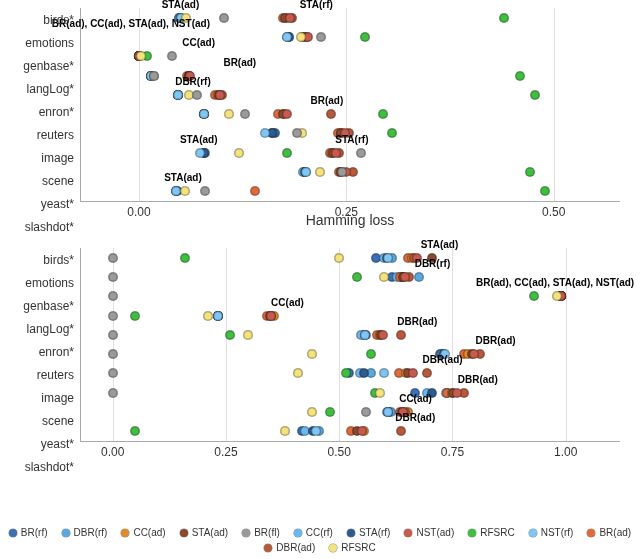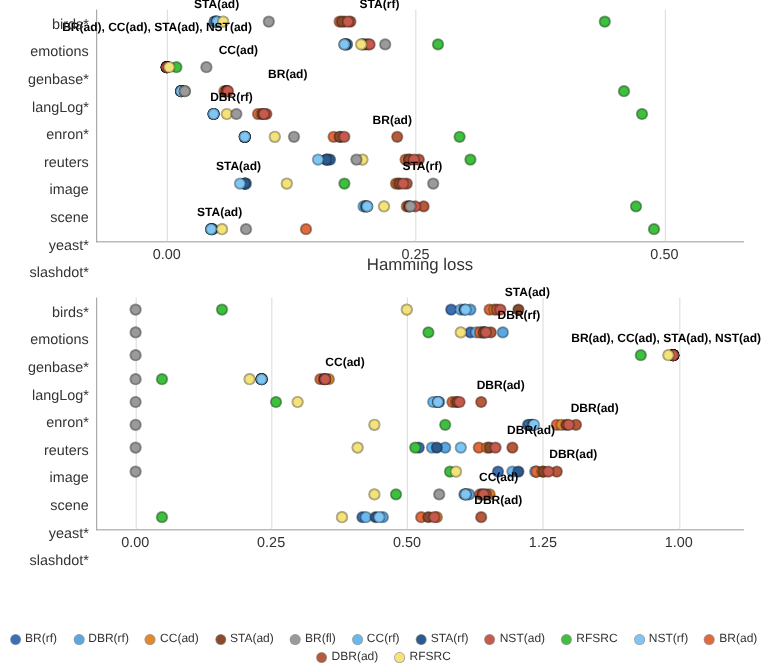--- a/index.html
+++ b/index.html
@@ -178,21 +178,21 @@
     </div>
   <div class="panel" id="panel-bot" style="position: absolute; top: 240px;">
     <div class="plot-area">
         <div class="grid-v" style="left: 5.88235%;"></div>
         <div class="xtick" style="left: 5.88235%;">0.00</div>
         <div class="grid-v" style="left: 26.8908%;"></div>
         <div class="xtick" style="left: 26.8908%;">0.25</div>
         <div class="grid-v" style="left: 47.8992%;"></div>
         <div class="xtick" style="left: 47.8992%;">0.50</div>
         <div class="grid-v" style="left: 68.9076%;"></div>
-        <div class="xtick" style="left: 68.9076%;">1.25</div>
+        <div class="xtick" style="left: 68.9076%;">0.75</div>
         <div class="grid-v" style="left: 89.916%;"></div>
         <div class="xtick" style="left: 89.916%;">1.00</div>
         <div class="dot" title="BR(rf) : 0.582" style="left: 54.7899%; top: 5%; background: rgb(59, 111, 182);"></div>
         <div class="dot" title="CC(rf) : 0.598" style="left: 56.1345%; top: 5%; background: rgb(108, 184, 238);"></div>
         <div class="dot" title="DBR(rf) : 0.616" style="left: 57.6471%; top: 5%; background: rgb(90, 168, 224);"></div>
         <div class="dot" title="STA(rf) : 0.605" style="left: 56.7227%; top: 5%; background: rgb(46, 91, 142);"></div>
         <div class="dot" title="NST(rf) : 0.608" style="left: 56.9748%; top: 5%; background: rgb(127, 198, 245);"></div>
         <div class="dot" title="BR(ad) : 0.651" style="left: 60.5882%; top: 5%; background: rgb(224, 106, 60);"></div>
         <div class="dot" title="CC(ad) : 0.66" style="left: 61.3445%; top: 5%; background: rgb(226, 138, 43);"></div>
         <div class="dot" title="DBR(ad) : 0.665" style="left: 61.7647%; top: 5%; background: rgb(183, 90, 60);"></div>

